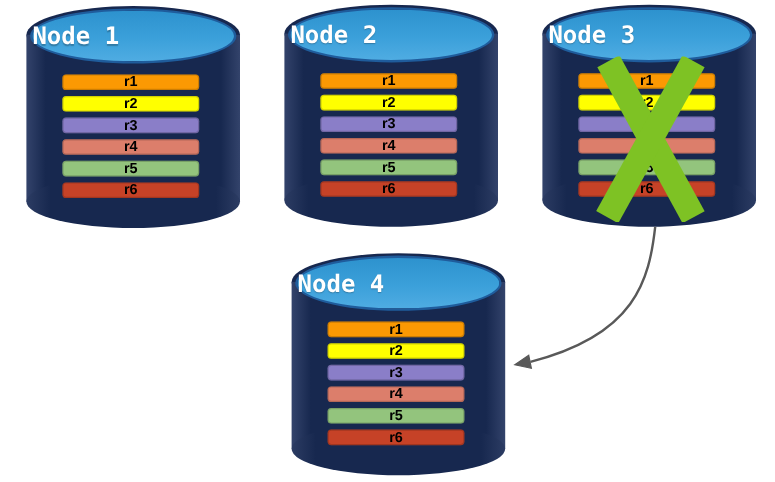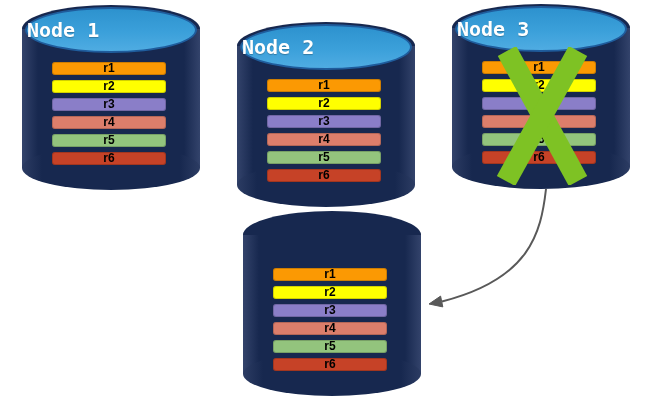--- a/index.html
+++ b/index.html
@@ -5,21 +5,21 @@
   html,body{margin:0;padding:0;background:#fff;}
   #canvas{
     position:relative;
     width:646px;height:402px;
     background:#fff;
     overflow:hidden;
     font-family:"Liberation Sans",sans-serif;
   }
   .node{position:absolute;width:178px;height:186px;}
   .pos1{left:22px;top:5px;}
-  .pos2{left:237px;top:22px;padding-left:16px;}
+  .pos2{left:237px;top:4px;padding-left:16px;}
   .pos3{left:452px;top:4px;}
   .pos4{left:243px;top:211px;}
 
   .cap-back{
     position:absolute;left:0;top:0;width:178px;height:48px;
     border-radius:50%;
     background:#17284F;
   }
   .body{
     position:absolute;left:0;top:24px;width:178px;height:139px;
@@ -161,20 +161,23 @@
     <svg class="failure-x" viewBox="0 0 104 138">
       <line x1="17" y1="4" x2="88" y2="134" stroke="#7EC224" stroke-width="21" stroke-linecap="butt"></line>
       <line x1="88" y1="4" x2="16" y2="134" stroke="#7EC224" stroke-width="21" stroke-linecap="butt"></line>
     </svg>
   </div>
 
   <div class="node pos4">
     <div class="cap-back"></div>
     <div class="body"></div>
     <div class="bottom"></div>
+    <div class="cap">
+      <span class="title">Node 4</span>
+    </div>
     <div class="bars">
       <div class="bar" style="background: rgb(251, 153, 3);">
           <span class="bar-label">r1</span>
         </div>
       <div class="bar" style="background: rgb(255, 255, 0);">
           <span class="bar-label">r2</span>
         </div>
       <div class="bar" style="background: rgb(138, 126, 200);">
           <span class="bar-label">r3</span>
         </div>

